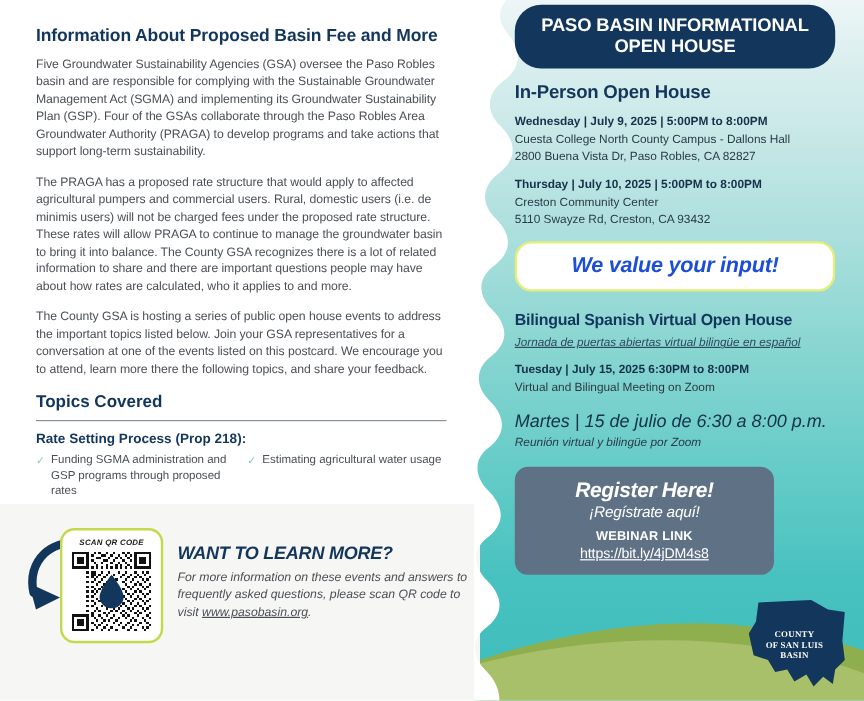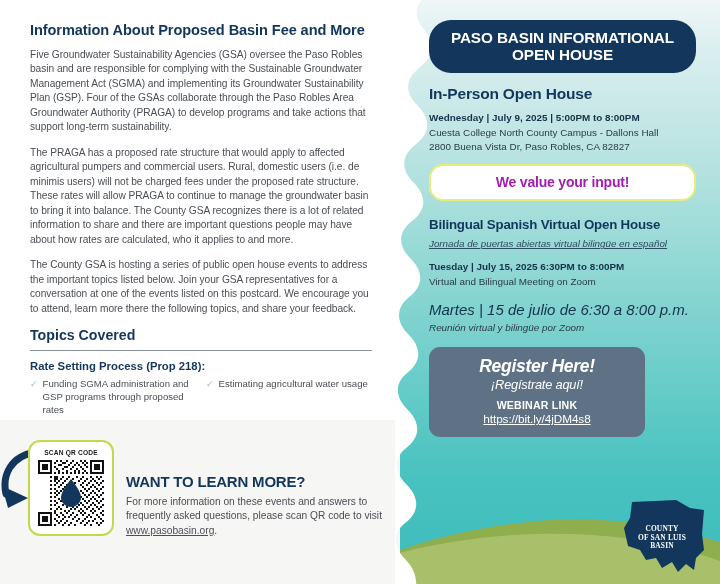--- a/index.html
+++ b/index.html
@@ -120,23 +120,24 @@
   
   .learn-band {
     position: absolute;
     left: 0; top: 420px;
     width: 400px; height: 164px;
     background: #f6f6f4;
     z-index: 4;
   }
   .learn-inner {
     display: flex;
-    align-items: flex-end;
-    padding: 20px 0 0 0;
+    align-items: flex-start;
+    padding: 20px 0 0 22px;
     gap: 10px;
+    font-style: italic;
   }
   .qr-wrap {
     position: relative;
     width: 116px; height: 98px;
     flex: 0 0 auto;
   }
   .curve-arrow {
     position: absolute;
     left: 0; top: 6px;
     width: 44px; height: 78px;
@@ -182,21 +183,21 @@
   }
   .learn-link {
     color: #4a4f55;
     text-decoration: underline;
   }
 
   
   .right-content {
     position: relative;
     z-index: 6;
-    padding: 20px 24px 0 34px;
+    padding: 4px 24px 0 34px;
   }
   .banner {
     background: #13365c;
     border-radius: 22px;
     padding: 9px 12px 10px;
     text-align: center;
     margin-bottom: 12px;
   }
   .banner-title {
     color: #ffffff;
@@ -248,23 +249,24 @@
   }
   .value-box {
     background: #ffffff;
     border: 2.5px solid #e5ee7a;
     border-radius: 14px;
     text-align: center;
     padding: 8px 6px 9px;
     margin: 10px 0 16px 0;
   }
   .value-text {
-    color: #a21caf;
-    font-size: 14px;
-    font-weight: bold;
+    color: #1d4ed8;
+    font-size: 18px;
+    font-weight: bold;
+    font-style: italic;
     letter-spacing: -0.2px;
   }
   .register-box {
     background: #5f7285;
     border-radius: 11px;
     text-align: center;
     padding: 10px 10px 11px;
     width: 216px;
     margin-top: 12px;
   }
@@ -361,20 +363,25 @@
       </div>
 
       <div class="section-h">In-Person Open House</div>
 
       <div class="evt">
         <div class="evt-when">Wednesday | July 9, 2025 | 5:00PM to 8:00PM</div>
         <div class="evt-line">Cuesta College North County Campus - Dallons Hall</div>
         <div class="evt-line">2800 Buena Vista Dr, Paso Robles, CA 82827</div>
       </div>
 
+      <div class="evt">
+        <div class="evt-when">Thursday | July 10, 2025 | 5:00PM to 8:00PM</div>
+        <div class="evt-line">Creston Community Center</div>
+        <div class="evt-line">5110 Swayze Rd, Creston, CA 93432</div>
+      </div>
 
       <div class="value-box">
         <div class="value-text">We value your input!</div>
       </div>
 
       <div class="section-h sm">Bilingual Spanish Virtual Open House</div>
       <div class="sub-it">Jornada de puertas abiertas virtual bilingüe en español</div>
 
       <div class="evt">
         <div class="evt-when">Tuesday | July 15, 2025 6:30PM to 8:00PM</div>

